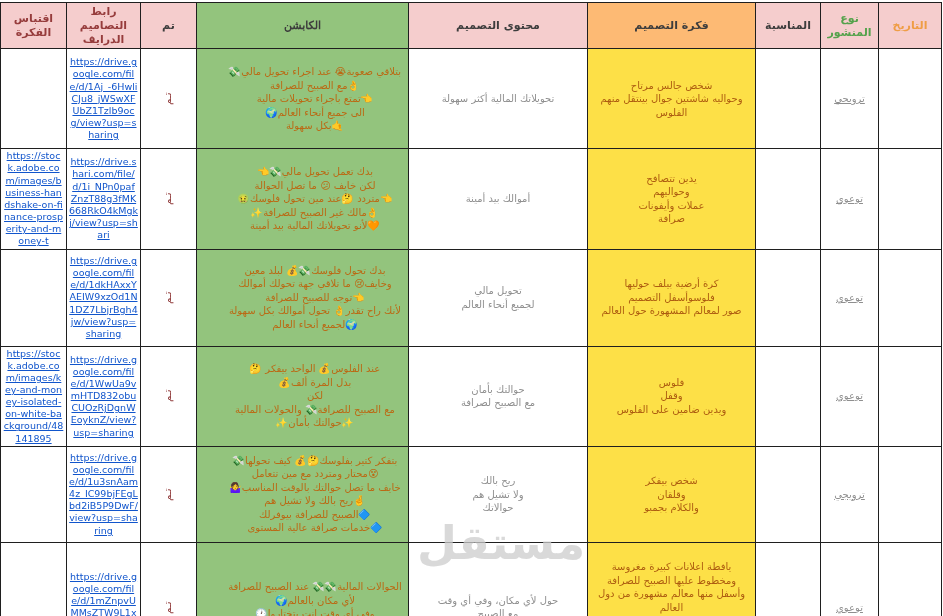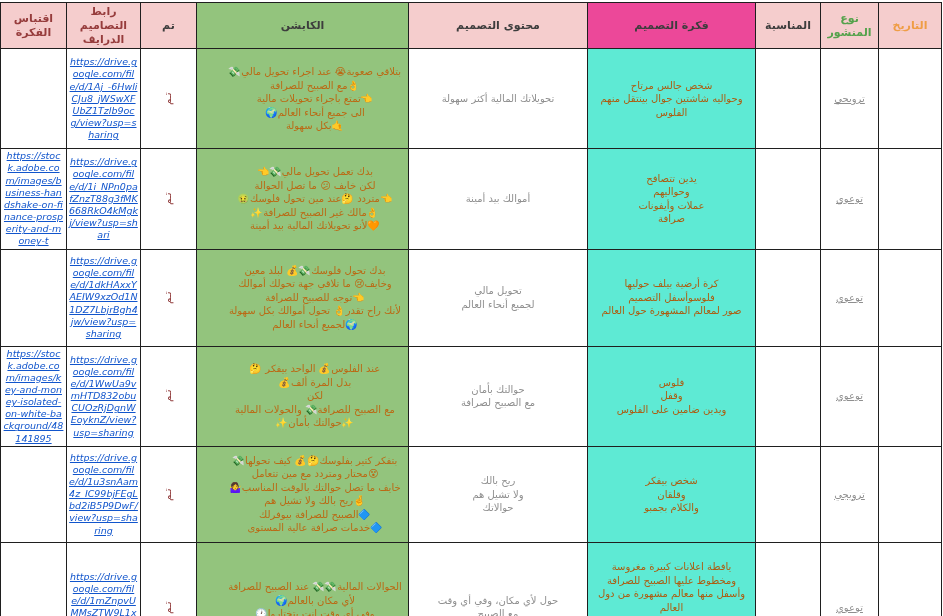--- a/index.html
+++ b/index.html
@@ -18,51 +18,51 @@
     padding: 2px 3px;
     text-align: center; vertical-align: middle;
     overflow: hidden;
   }
   th {
     background: #f5cdcd; color: #3d3d3d;
     font-size: 11px; font-weight: bold;
     white-space: pre-line; line-height: 1.25;
     height: 38px;
   }
-  th.h-idea    { background: #ec4899; margin-top: 40px; }
-  th.h-caption { background: #93c47d; }
+  th.h-idea    { background: #fdba74; margin-top: 40px; }
+  th.h-caption { background: #93c47d; font-family: Liberation Serif, serif; }
   th.h-date    { color: #ef9d45; }
   th.h-type    { color: #54a24b; text-align: center; }
   th.h-link, th.h-src { color: #963c3c; }
 
   tbody tr:nth-child(1) { height: 100px; }
   tbody tr:nth-child(2) { height: 90px;  }
   tbody tr:nth-child(3) { height: 97px;  }
   tbody tr:nth-child(4) { height: 96px;  }
   tbody tr:nth-child(5) { height: 96px;  }
   tbody tr:nth-child(6) { height: 130px; }
 
   td { font-size: 10px; line-height: 1.35; }
   td.c-idea {
-    background: #5eead4; color: #ad5c10;
+    background: #fde047; color: #ad5c10;
     white-space: pre-line; font-size: 10px;
   }
   td.c-caption {
     background: #93c47d; color: #bb6914;
     white-space: pre-line; font-size: 10px; padding-left: 28px;
   }
   td.c-content { color: #8f8f8f; white-space: pre-line; text-align: center; }
   td.c-type    { color: #8f8f8f; text-decoration: underline; }
   td.c-done    { color: #8f3838; }
   td.c-done span {
     display: inline-block;
     transform: rotate(-90deg);
     font-size: 10px;
   }
-  td.c-link, td.c-src { padding: 1px 2px; font-style: italic; }
+  td.c-link, td.c-src { padding: 1px 2px; }
   .cell-link {
     display: block;
     color: #1155cc; text-decoration: underline;
     direction: ltr; unicode-bidi: embed;
     word-break: break-all;
     font-size: 9.5px; line-height: 1.28;
     cursor: pointer;
   }
   .watermark {
     position: absolute; left: 396px; top: 520px; width: 210px;
@@ -139,21 +139,21 @@
 عملات وأيفونات
 صرافة</td>
       <td class="c-content">أموالك بيد أمينة</td>
       <td class="c-caption">بدك تعمل تحويل مالي💸👈
 لكن خايف 😕 ما تصل الحوالة
 👈متردد 🤔عند مين تحول فلوسك🤢
 👌مالك غير الصبيح للصرافة✨
 🧡لأنو تحويلاتك المالية بيد أمينة</td>
       <td class="c-done"><span>تـم</span></td>
       <td class="c-link">
-          <span class="cell-link">https://drive.google.com/file/d/1i_NPn0pafZnzT88g3fMK668RkO4kMgkj/view?usp=shari</span>
+          <span class="cell-link">https://drive.shari.com/file/d/1i_NPn0pafZnzT88g3fMK668RkO4kMgkj/view?usp=shari</span>
         </td>
       <td class="c-src">
           <span class="cell-link">https://stock.adobe.com/images/business-handshake-on-finance-prosperity-and-money-t</span>
         </td>
     </tr>
     <tr>
       <td class="c-date"></td>
       <td class="c-type">توعوي</td>
       <td class="c-occ"></td>
       <td class="c-idea">كرة أرضية بيلف حوليها
@@ -236,13 +236,14 @@
       <td class="c-done"><span>تـم</span></td>
       <td class="c-link">
           <span class="cell-link">https://drive.google.com/file/d/1mZnpvUMMsZTW9L1x-0yMWXGTAzDSC1R</span>
         </td>
       <td class="c-src"></td>
     </tr>
   </tbody>
 </table>
 
 <div class="watermark">
+  <div class="wm-ar">مستقل</div>
 </div>
 
 </body></html>

